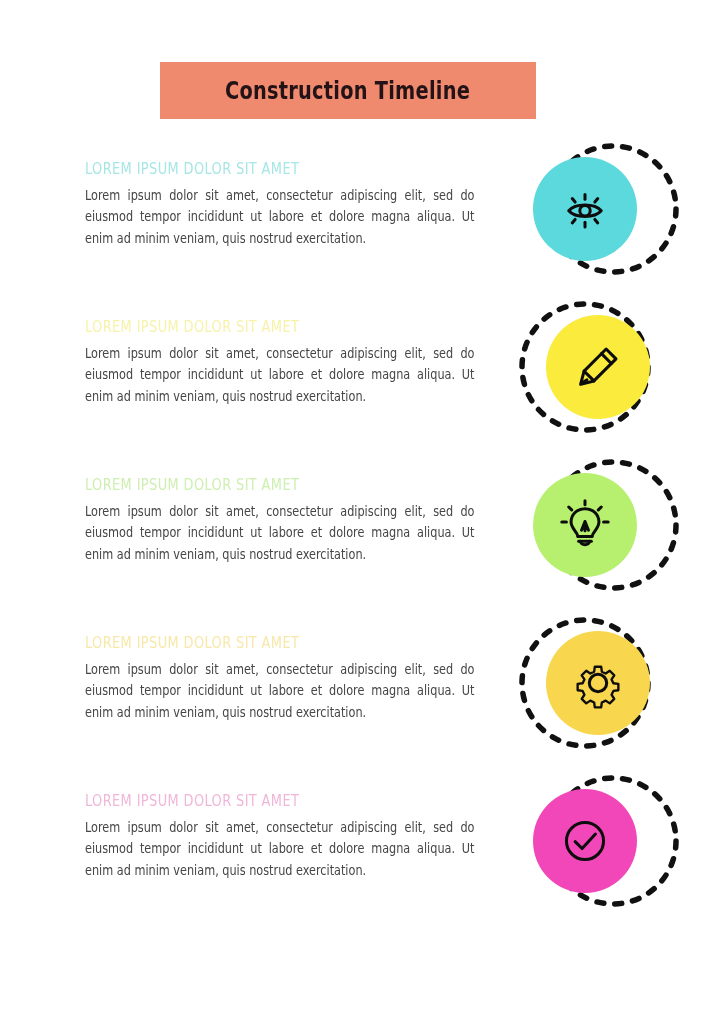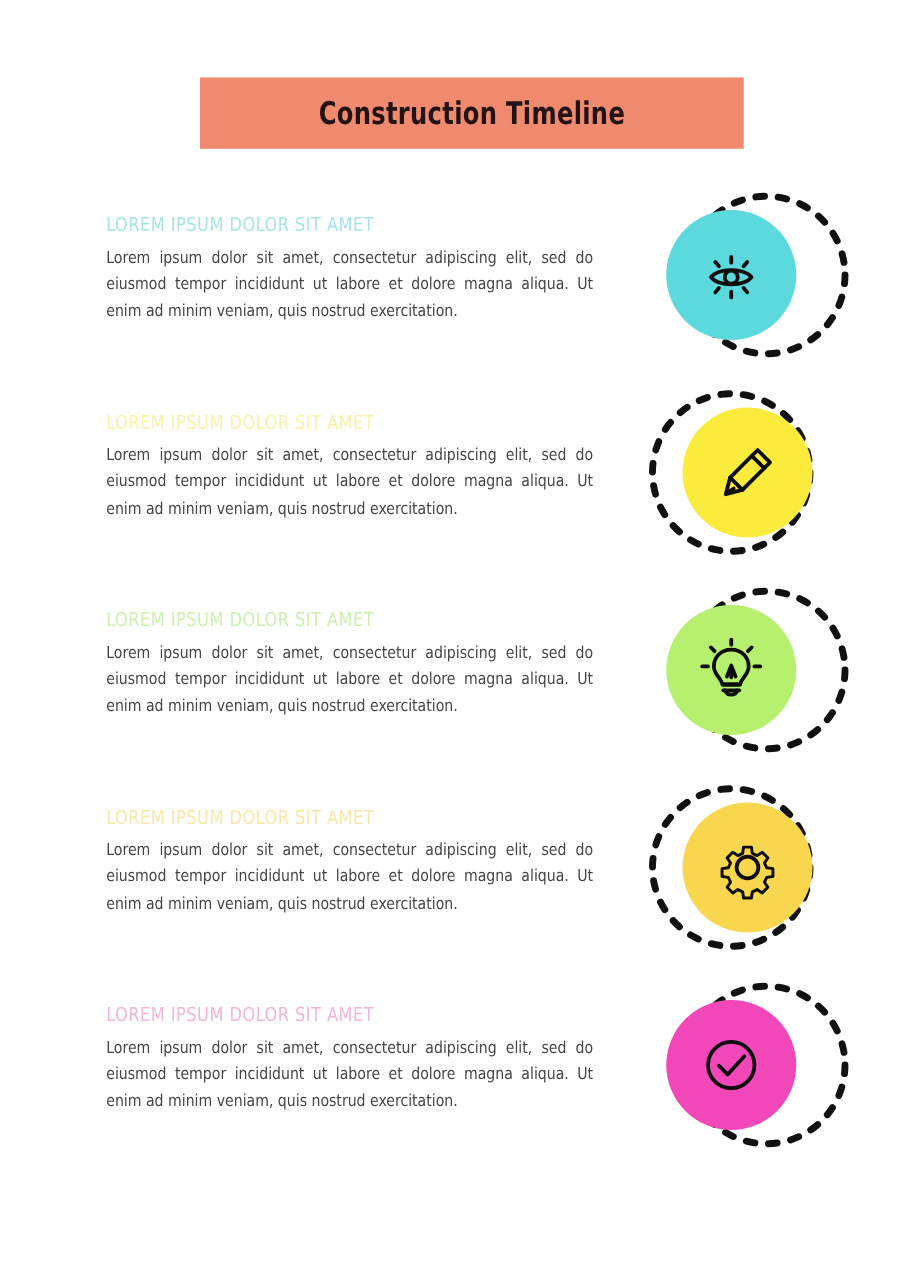--- a/index.html
+++ b/index.html
@@ -13,42 +13,42 @@
     position: relative;
     overflow: hidden;
     font-family: "Liberation Sans", sans-serif;
   }
 
   
   .banner {
     position: absolute;
     left: 160px;
     top: 62px;
-    width: 435px;
+    width: 376px;
     height: 57px;
     background: #F08A6E;
     display: flex;
     align-items: center;
     justify-content: center;
   }
   .banner-title {
     font-family: "DejaVu Sans Condensed", "Liberation Sans Narrow", "Liberation Sans", sans-serif;
     font-size: 25px;
     font-weight: bold;
     color: #231316;
     letter-spacing: 0.3px;
     transform: scaleX(0.86);
     white-space: nowrap;
   }
 
   
   .rows {
     position: absolute;
     left: 0;
-    top: 141px;
+    top: 130px;
     width: 576px;
   }
   .row {
     position: relative;
     height: 158px;
   }
 
   
   .text-col {
     position: absolute;

